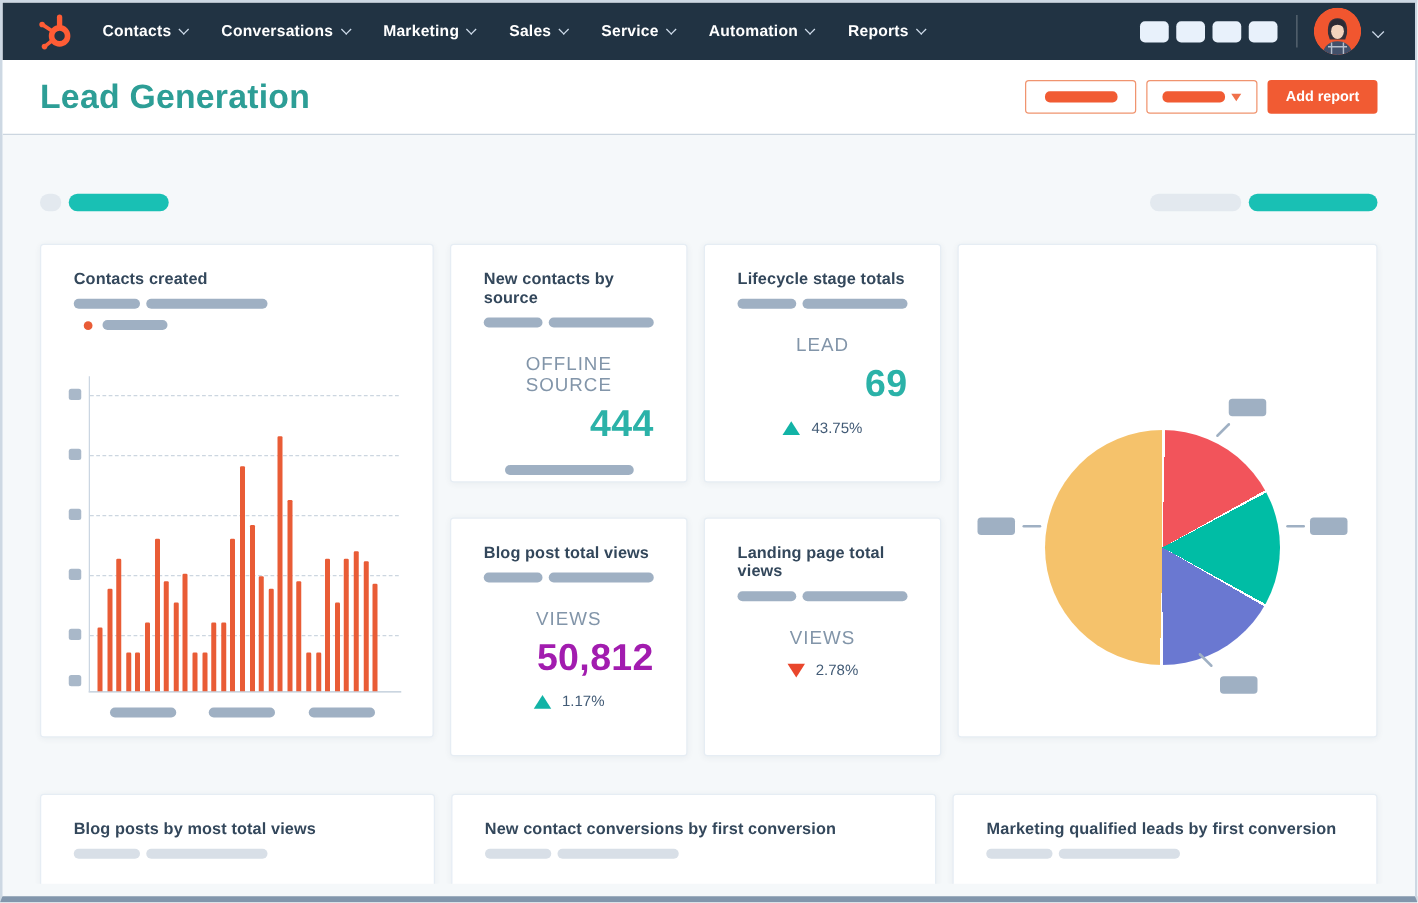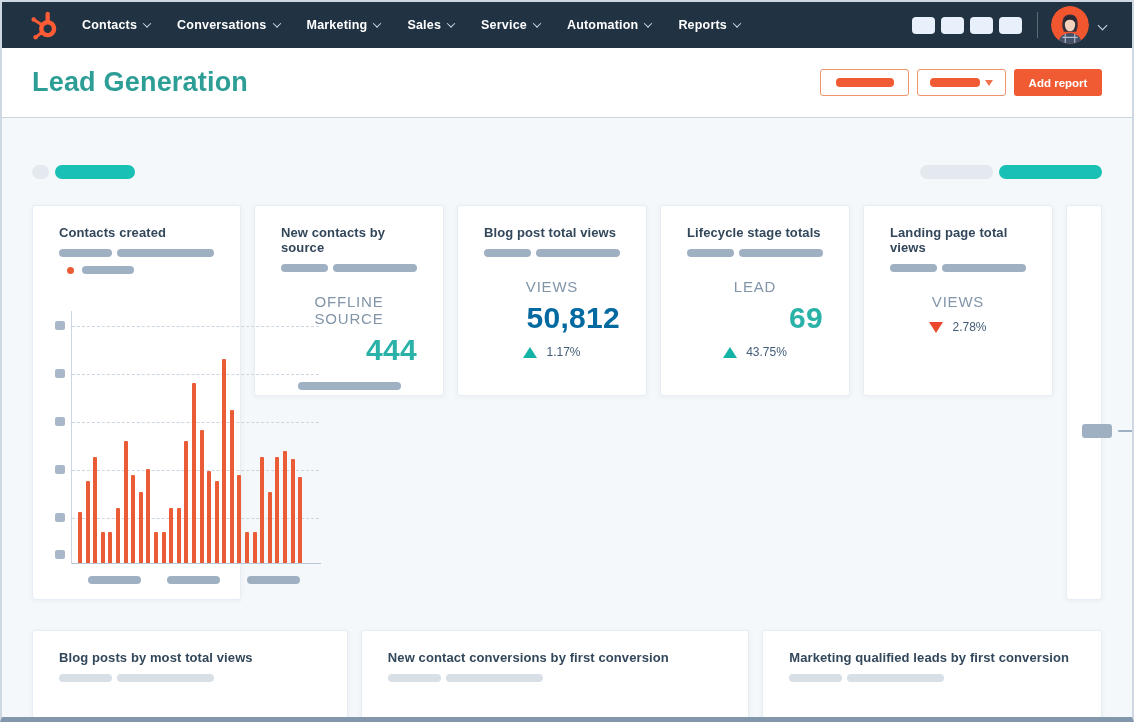--- a/index.html
+++ b/index.html
@@ -12,21 +12,21 @@
   .nav-menu { display:flex; align-items:center; }
   .nav-item { display:flex; align-items:center; margin-right:27px; font-size:12.5px; font-weight:700; color:#ffffff; letter-spacing:.2px; cursor:pointer; }
   .chev { width:6px; height:6px; border-right:1.5px solid #cfdceb; border-bottom:1.5px solid #cfdceb; transform:rotate(45deg) translate(-1px,-1px); margin-left:7px; }
   .nav-right { margin-left:auto; display:flex; align-items:center; }
   .nav-ic { width:23px; height:17px; background:#e8f1fb; border-radius:4px; margin-left:6px; cursor:pointer; }
   .navdiv { width:1px; height:26px; background:rgba(255,255,255,.28); margin:0 13px 0 15px; }
   .avatar { width:38px; height:38px; border-radius:50%; overflow:hidden; cursor:pointer; }
   .av-chev { width:7px; height:7px; border-right:1.6px solid #cfdceb; border-bottom:1.6px solid #cfdceb; transform:rotate(45deg); margin-left:10px; cursor:pointer; }
 
   
-  .hdr { height:70px; background:#ffffff; border-bottom:1px solid #ccd6e0; display:flex; align-items:center; padding:0 30px; }
+  .hdr { height:60px; background:#ffffff; border-bottom:1px solid #ccd6e0; display:flex; align-items:center; padding:0 30px; }
   .title { font-size:27px; font-weight:600; letter-spacing:.2px; }
   .actions { margin-left:auto; display:flex; gap:8px; align-items:center; }
   .btn-o { width:89px; height:27px; background:#fff; border:1px solid #f0946f; border-radius:3px; display:flex; align-items:center; justify-content:center; gap:5px; cursor:pointer; }
   .ph-bar { width:58px; height:9px; border-radius:4px; }
   .caret { width:0; height:0; border-left:4.5px solid transparent; border-right:4.5px solid transparent; border-top:6px solid #f0714b; }
   .btn-s { width:88px; height:27px; border:none; border-radius:3px; color:#ffffff; font-size:11.5px; font-weight:700; cursor:pointer; font-family:inherit; }
 
   
   .main { position:relative; height:599px; overflow:hidden; }
   .frow { display:flex; justify-content:space-between; margin:47px 30px 0; }
@@ -38,21 +38,21 @@
   .row2 { display:flex; gap:13px; margin:30px 30px 0; }
   .card { background:#ffffff; border:1px solid #e6edf4; border-radius:3px; box-shadow:0 1px 5px rgba(45,62,80,.06); }
   .card-pad { padding:19px 26px 0; }
   .ctitle { font-size:13px; font-weight:700; color:#33475b; letter-spacing:.1px; }
   .pills { display:flex; gap:5px; margin-top:9px; }
   .pill { height:8px; border-radius:4px; background:#9fb0c3; }
   .pill-lt { background:#d8dfe7; }
   .w48{width:48px;} .w53{width:53px;} .w87{width:87px;} .w97{width:97px;} .w52{width:52px;}
 
   .c1 { width:317px; height:395px; position:relative; }
-  .col { display:flex; flex-direction:row; gap:13px; }
+  .col { display:flex; flex-direction:column; gap:28px; }
   .mcard { width:190px; height:191px; }
   .pcard { width:338px; height:395px; position:relative; }
 
   .legend { display:flex; align-items:center; gap:8px; margin-top:9px; padding-left:8px; }
   .ldot { width:7px; height:7px; border-radius:50%; }
 
   
   .plot { position:absolute; left:38px; top:105px; width:250px; height:253px; border-left:1px solid #cbd6e2; border-bottom:1px solid #b9c7d6; }
   .grid { position:absolute; left:0; right:2px; height:0; border-top:1px dashed #ccd6e0; }
   .ytick { position:absolute; left:-17px; width:10px; height:9px; background:#a9b8c9; border-radius:2px; }
@@ -252,21 +252,21 @@
           <div class="mvalue" style="color: rgb(43, 178, 168);">444</div>
           <div class="bigpill"></div>
         </div>
         <div class="card mcard card-pad">
           <div class="ctitle">Blog post total views</div>
           <div class="pills">
             <div class="pill w48"></div>
             <div class="pill w87"></div>
           </div>
           <div class="mlabel">VIEWS</div>
-          <div class="mvalue" style="color: #0369a1;">50,812</div>
+          <div class="mvalue" style="color: #a21caf;">50,812</div>
           <div class="mdelta">
             <span class="tri-up"></span>
             <span>1.17%</span>
           </div>
         </div>
       </div>
 
       <div class="col">
         <div class="card mcard card-pad">
           <div class="ctitle">Lifecycle stage totals</div>

